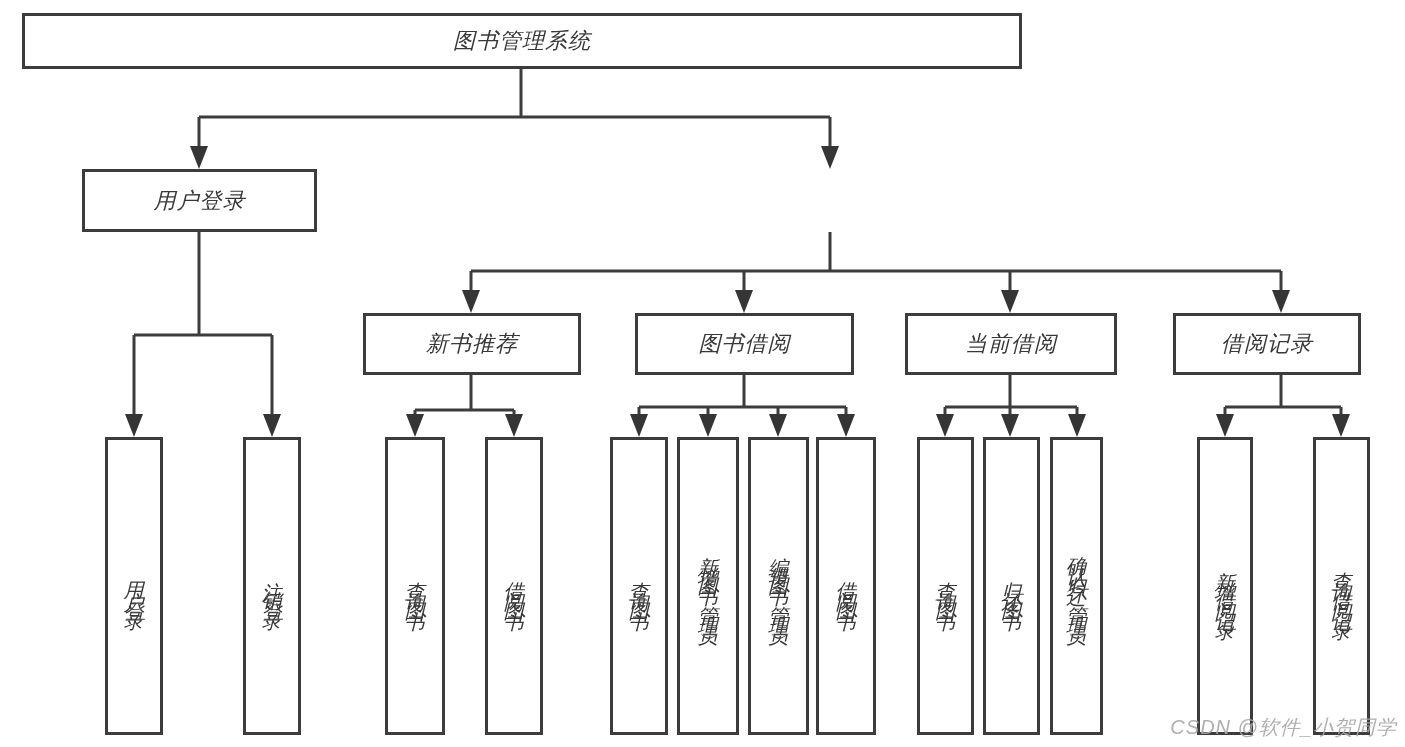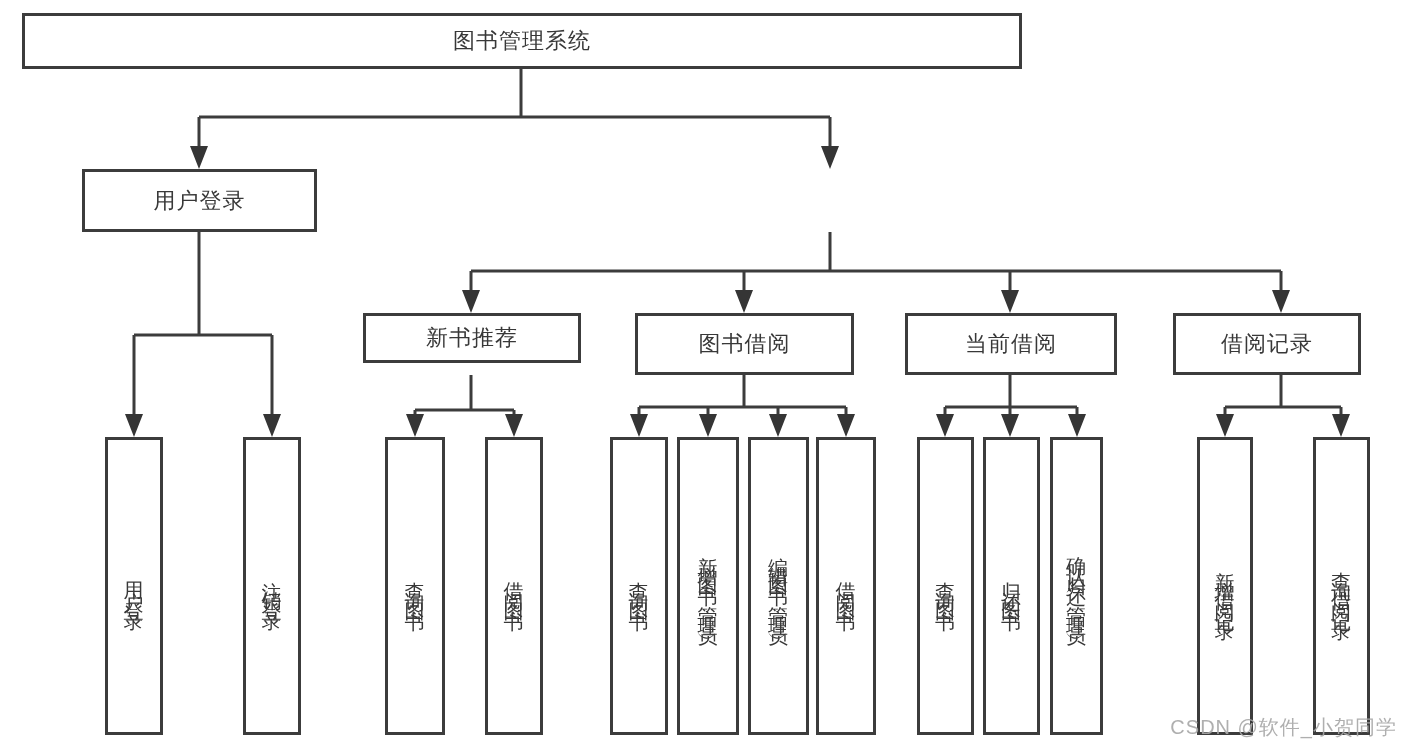--- a/index.html
+++ b/index.html
@@ -7,20 +7,21 @@
     padding: 0;
     background: #ffffff;
     font-family: "Liberation Sans", sans-serif;
   }
   .stage {
     position: relative;
     width: 1405px;
     height: 747px;
     background: #ffffff;
     overflow: hidden;
+    font-style: italic;
   }
   .connectors {
     position: absolute;
     left: 0;
     top: 0;
     width: 1405px;
     height: 747px;
     pointer-events: none;
   }
   .node {
@@ -86,21 +87,21 @@
   </svg>
 
   <div class="node hnode" style="left:22px;top:13px;width:1000px;height:56px">
     <span class="lbl">图书管理系统</span>
   </div>
 
   <div class="node hnode" style="left:82px;top:169px;width:235px;height:63px">
     <span class="lbl">用户登录</span>
   </div>
 
-  <div class="node hnode" style="left:363px;top:313px;width:218px;height:50px">
+  <div class="node hnode" style="left:363px;top:313px;width:218px;height:62px">
     <span class="lbl">新书推荐</span>
   </div>
   <div class="node hnode" style="left:635px;top:313px;width:219px;height:62px">
     <span class="lbl">图书借阅</span>
   </div>
   <div class="node hnode" style="left:905px;top:313px;width:212px;height:62px">
     <span class="lbl">当前借阅</span>
   </div>
   <div class="node hnode" style="left:1173px;top:313px;width:188px;height:62px">
     <span class="lbl">借阅记录</span>

